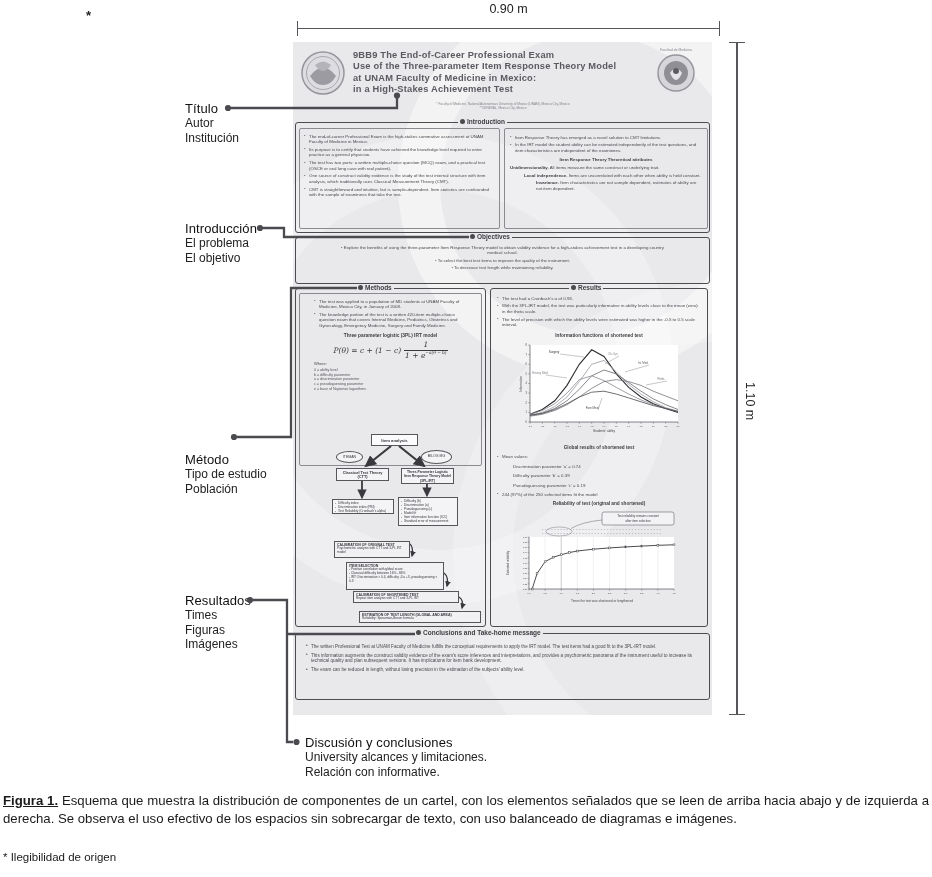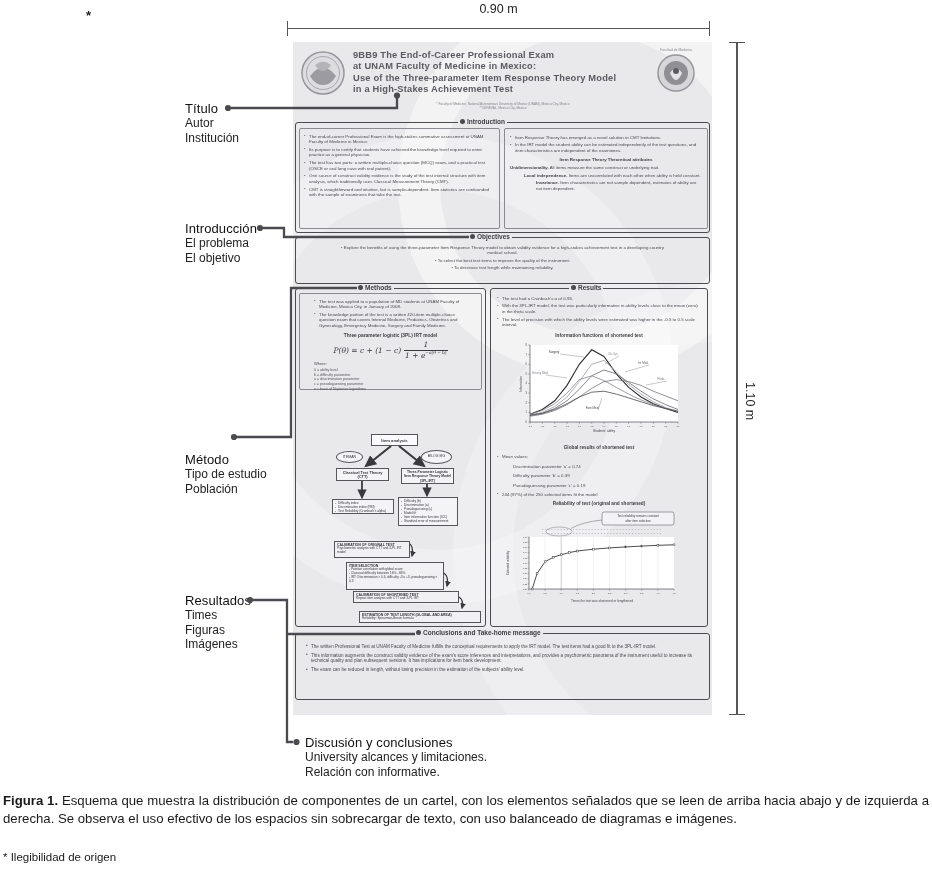--- a/index.html
+++ b/index.html
@@ -1,20 +1,20 @@
 <!DOCTYPE html>
 <html><head>
 <meta charset="utf-8">
 <style>
   html,body{margin:0;padding:0;background:#fff;}
   .canvas{position:relative;width:932px;height:877px;background:#ffffff;
           font-family:"Liberation Sans",sans-serif;color:#1c1c1c;overflow:hidden;}
   
   .fig-asterisk{position:absolute;left:86px;top:8px;font-size:13px;font-weight:bold;color:#222;}
-  .dim-top{position:absolute;left:287px;top:2px;width:423px;height:36px;}
+  .dim-top{position:absolute;left:297px;top:2px;width:423px;height:36px;}
   .dim-top .lbl{position:absolute;left:0;right:0;top:0;text-align:center;font-size:12.5px;color:#222;}
   .dim-top .line{position:absolute;left:0;right:0;top:26px;border-top:1.4px solid #55555a;}
   .dim-top .tick{position:absolute;top:19px;width:1.4px;height:15px;background:#55555a;}
   .dim-right{position:absolute;left:723px;top:42px;width:46px;height:673px;}
   .dim-right .line{position:absolute;left:13.3px;top:0;bottom:0;width:1.4px;background:#55555a;}
   .dim-right .tick{position:absolute;left:6px;width:16px;height:1.4px;background:#55555a;}
   .dim-right .lbl{position:absolute;left:20px;top:340px;writing-mode:vertical-rl;font-size:12.5px;color:#222;white-space:nowrap;}
   
   .lab{position:absolute;left:185px;}
   .lab .t{font-weight:normal;font-size:13px;line-height:15px;color:#111;letter-spacing:.1px;}
@@ -63,21 +63,21 @@
   .cbox{position:absolute;box-sizing:border-box;border:.8px solid #55555a;background:#f1f1f4;
         color:#38383d;text-align:left;padding:1px 2px;}
   .cbox .ct{font-weight:bold;font-size:3.5px;line-height:4.2px;}
   .cbox .cl{font-size:3.2px;line-height:3.9px;}
   
   .rescol{position:absolute;inset:0;padding:4px 6px;box-sizing:border-box;}
   .mv{padding-left:16px;margin:4px 0;}
   
   .caption{position:absolute;left:3px;top:792px;width:926px;font-size:13.2px;line-height:17.6px;
            text-align:justify;color:#1a1a1a;}
-  .caption .cl{font-weight:bold;}
+  .caption .cl{font-weight:bold;text-decoration:underline;}
   .footnote{position:absolute;left:3px;top:851px;font-size:11.5px;color:#1a1a1a;}
 </style>
 </head>
 <body>
 
 <div class="canvas">
 
   <div class="fig-asterisk">*</div>
   <div class="dim-top">
     <div class="lbl">0.90 m</div>
@@ -110,22 +110,22 @@
         <div class="cap">Facultad de Medicina</div>
         <svg width="40" height="40" viewBox="0 0 40 40">
           <circle cx="20" cy="20" r="18" fill="#d7d7db" stroke="#96969c" stroke-width="1.5"></circle>
           <circle cx="20" cy="20" r="12" fill="#8f8f95"></circle>
           <path d="M14,20 q6,-9 12,0 q-3,7 -6,7 t-6,-7" fill="#e4e4e8"></path>
           <circle cx="20" cy="18" r="3" fill="#5a5a60"></circle>
         </svg>
       </div>
       <div class="ptitle">
         <div>9BB9 The End-of-Career Professional Exam</div>
+        <div>Use of the Three-parameter Item Response Theory Model</div>
         <div>at UNAM Faculty of Medicine in Mexico:</div>
-        <div>Use of the Three-parameter Item Response Theory Model</div>
         <div>in a High-Stakes Achievement Test</div>
       </div>
       <div class="pauthors">
         <div>* Faculty of Medicine, National Autonomous University of Mexico (UNAM), Mexico City, Mexico</div>
         <div>**CENEVAL, Mexico City, Mexico</div>
       </div>
     </div>
 
     <div class="pbox" style="left:2px;top:80px;width:415px;height:111px;">
       <div class="phead" style="left:162px;">
@@ -159,21 +159,21 @@
         <div class="bc ctr" style="margin:1.5px 0;">To select the best test items to improve the quality of the instrument.</div>
         <div class="bc ctr" style="margin:1.5px 0;">To decrease test length while maintaining reliability.</div>
       </div>
     </div>
 
     <div class="pbox" style="left:2px;top:246px;width:191px;height:339px;">
       <div class="phead" style="left:60px;">
         <span class="pdot"></span>
         <span>Methods</span>
       </div>
-      <div class="ibox small-txt" style="left:3px;top:4px;width:183px;height:97px;padding:2px 14px;">
+      <div class="ibox small-txt" style="left:3px;top:4px;width:183px;height:173px;padding:2px 14px;">
         <div class="b">The test was applied to a population of MD students at UNAM Faculty of Medicine, Mexico City, in January of 2008.</div>
         <div class="b">The knowledge portion of the test is a written 420-item multiple-choice question exam that covers Internal Medicine, Pediatrics, Obstetrics and Gynecology, Emergency Medicine, Surgery and Family Medicine.</div>
         <div class="ctr bold" style="font-size:4.8px;margin-top:5px;">Three parameter logistic (3PL) IRT model</div>
         <div class="formula">
           <span>P(θ) = c + (1 − c)</span>
           <span class="frac">
             <span class="num">1</span>
             <span class="den"><span>1 + e</span><sup>−a(θ − b)</sup></span>
           </span>
         </div>

